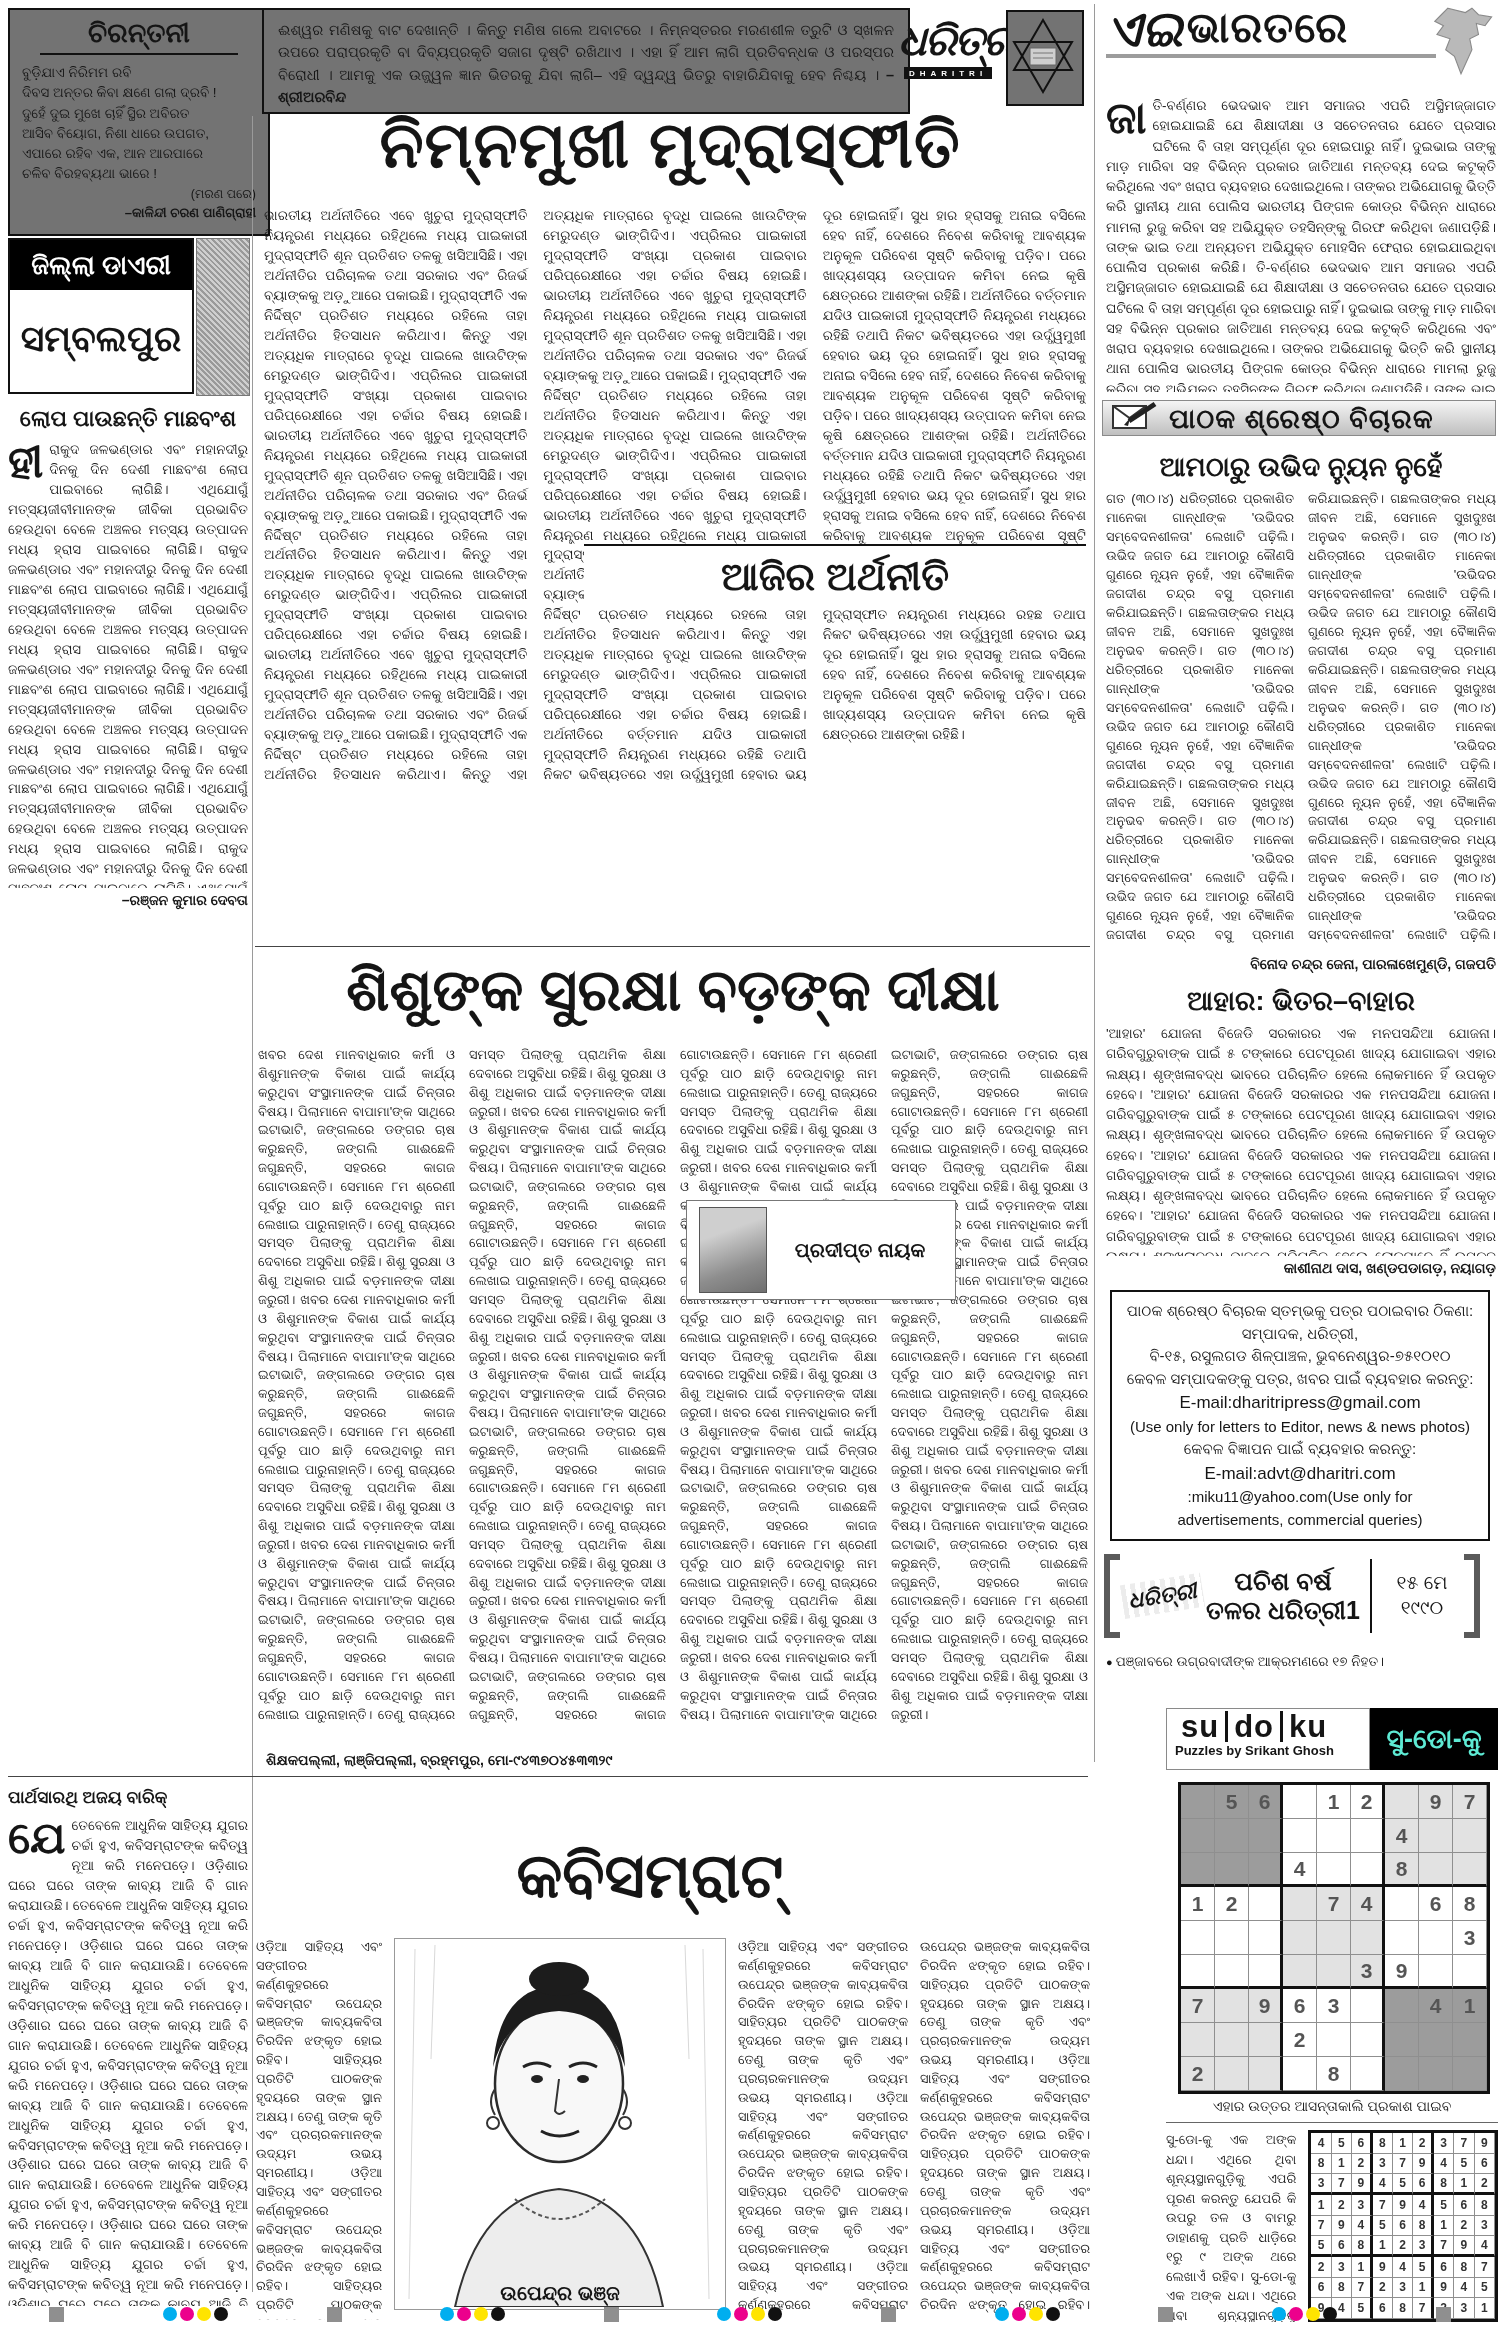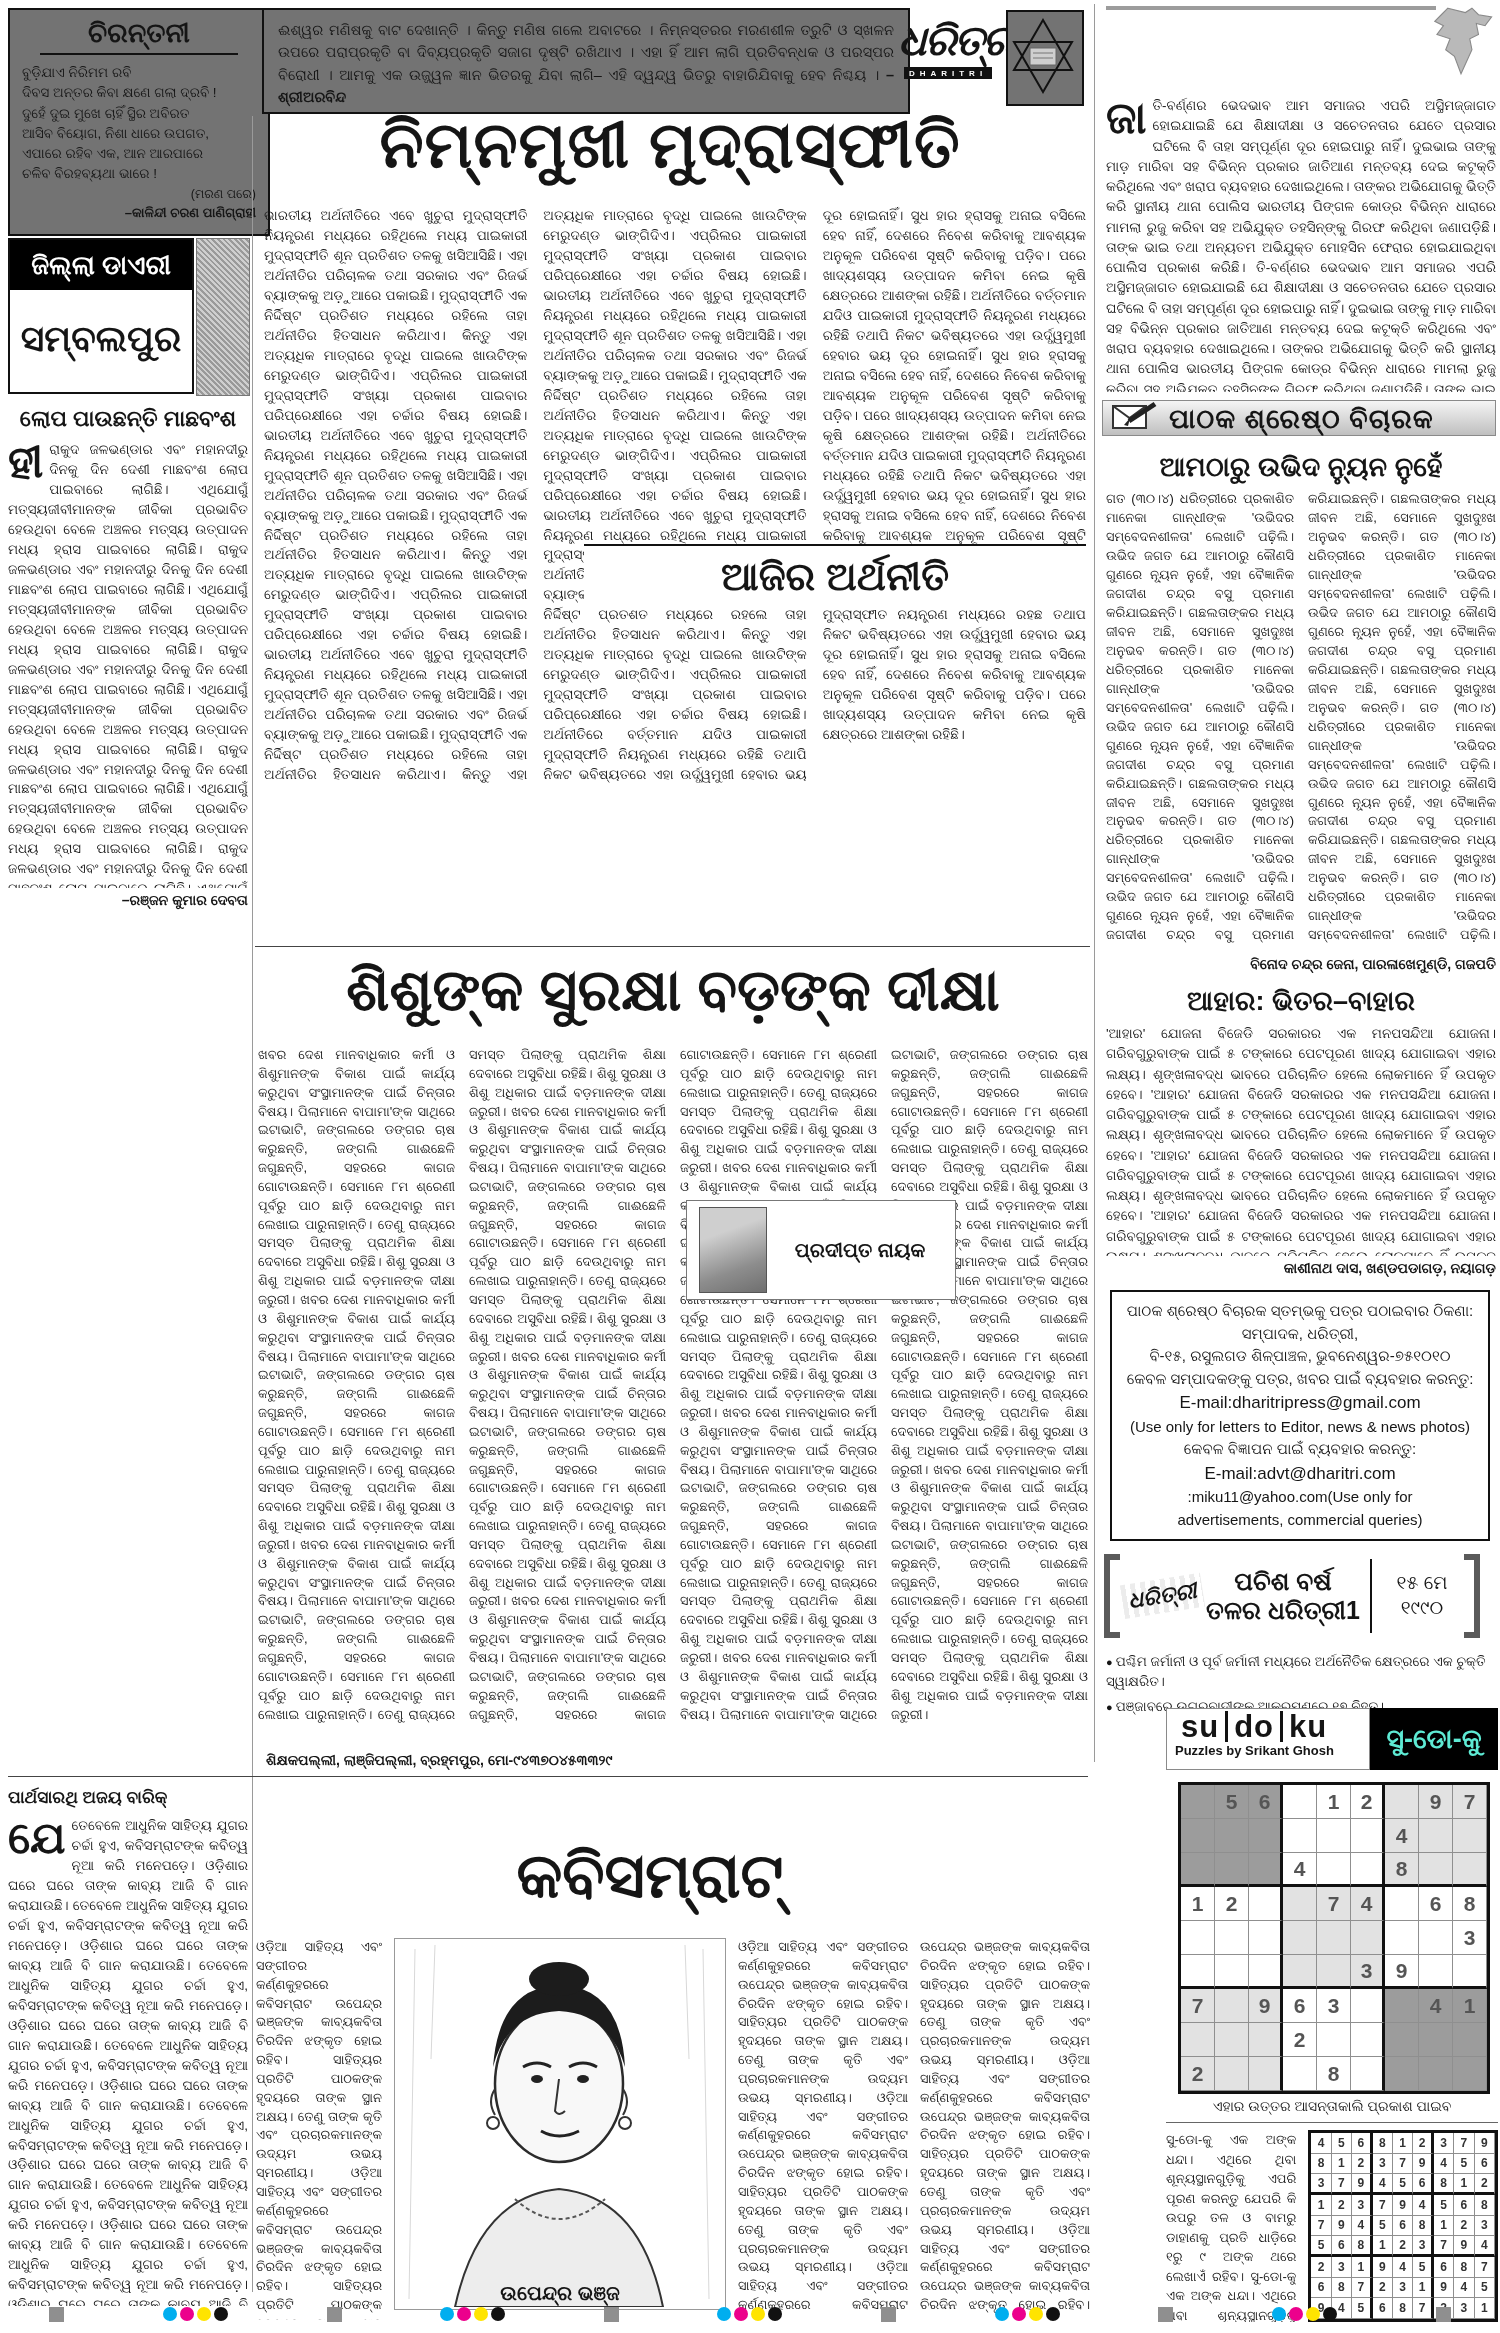--- a/index.html
+++ b/index.html
@@ -146,20 +146,24 @@
     <rect x="22" y="36" width="26" height="17" fill="#cfcfcf" stroke="#666"></rect>
     <line x1="25" y1="41" x2="45" y2="41" stroke="#777"></line>
     <line x1="25" y1="46" x2="45" y2="46" stroke="#777"></line>
   </svg>
 </div>
 
 <div class="vrule" style="left:1094px;top:4px;height:1758px"></div>
 <div class="vrule" style="left:252px;top:116px;height:2176px"></div>
 
 <div id="ei-head" class="abs">
+  <div style="display:flex;align-items:flex-end;gap:4px">
+    <span class="t1">ଏଇ</span>
+    <span class="t2">ଭାରତରେ</span>
+  </div>
   <div class="bar"></div>
   <div class="abs" style="right:0;top:2px">
     <svg width="66" height="70" viewBox="0 0 60 64">
       <path d="M18,2 L34,6 L40,2 L46,8 L58,10 L52,18 L44,16 L46,26 L38,30 L40,40 L30,62 L24,46 L16,40 L20,30 L8,26 L14,18 L6,14 L12,8 Z" fill="#b9b9b9" stroke="#8a8a8a"></path>
     </svg>
   </div>
 </div>
 <div id="ei-body" class="abs just clip">
   <span class="dc">ଜା</span>
   <span>ତି-ବର୍ଣ୍ଣର ଭେଦଭାବ ଆମ ସମାଜର ଏପରି ଅସ୍ଥିମଜ୍ଜାଗତ ହୋଇଯାଇଛି ଯେ ଶିକ୍ଷାଦୀକ୍ଷା ଓ ସଚେତନତାର ଯେତେ ପ୍ରସାର ଘଟିଲେ ବି ତାହା ସମ୍ପୂର୍ଣ୍ଣ ଦୂର ହୋଇପାରୁ ନାହିଁ। ଦୁଇଭାଇ ତାଙ୍କୁ ମାଡ଼ ମାରିବା ସହ ବିଭିନ୍ନ ପ୍ରକାର ଜାତିଆଣ ମନ୍ତବ୍ୟ ଦେଇ କଟୂକ୍ତି କରିଥିଲେ ଏବଂ ଖରାପ ବ୍ୟବହାର ଦେଖାଇଥିଲେ। ତାଙ୍କର ଅଭିଯୋଗକୁ ଭିତ୍ତି କରି ସ୍ଥାନୀୟ ଥାନା ପୋଲିସ ଭାରତୀୟ ପିଙ୍ଗଳ କୋଡ୍‌ର ବିଭିନ୍ନ ଧାରାରେ ମାମଲା ରୁଜୁ କରିବା ସହ ଅଭିଯୁକ୍ତ ତହସିନ୍‌ଙ୍କୁ ଗିରଫ କରିଥିବା ଜଣାପଡ଼ିଛି। ତାଙ୍କ ଭାଇ ତଥା ଅନ୍ୟତମ ଅଭିଯୁକ୍ତ ମୋହସିନ ଫେରାର ହୋଇଯାଇଥିବା ପୋଲିସ ପ୍ରକାଶ କରିଛି। ତି-ବର୍ଣ୍ଣର ଭେଦଭାବ ଆମ ସମାଜର ଏପରି ଅସ୍ଥିମଜ୍ଜାଗତ ହୋଇଯାଇଛି ଯେ ଶିକ୍ଷାଦୀକ୍ଷା ଓ ସଚେତନତାର ଯେତେ ପ୍ରସାର ଘଟିଲେ ବି ତାହା ସମ୍ପୂର୍ଣ୍ଣ ଦୂର ହୋଇପାରୁ ନାହିଁ। ଦୁଇଭାଇ ତାଙ୍କୁ ମାଡ଼ ମାରିବା ସହ ବିଭିନ୍ନ ପ୍ରକାର ଜାତିଆଣ ମନ୍ତବ୍ୟ ଦେଇ କଟୂକ୍ତି କରିଥିଲେ ଏବଂ ଖରାପ ବ୍ୟବହାର ଦେଖାଇଥିଲେ। ତାଙ୍କର ଅଭିଯୋଗକୁ ଭିତ୍ତି କରି ସ୍ଥାନୀୟ ଥାନା ପୋଲିସ ଭାରତୀୟ ପିଙ୍ଗଳ କୋଡ୍‌ର ବିଭିନ୍ନ ଧାରାରେ ମାମଲା ରୁଜୁ କରିବା ସହ ଅଭିଯୁକ୍ତ ତହସିନ୍‌ଙ୍କୁ ଗିରଫ କରିଥିବା ଜଣାପଡ଼ିଛି। ତାଙ୍କ ଭାଇ ତଥା ଅନ୍ୟତମ ଅଭିଯୁକ୍ତ ମୋହସିନ ଫେରାର ହୋଇଯାଇଥିବା ପୋଲିସ ପ୍ରକାଶ କରିଛି।</span>
@@ -204,21 +208,20 @@
     <div>ତଳର ଧରିତ୍ରୀ1</div>
   </div>
   <div class="dv"></div>
   <div class="dt">
     <div>୧୫ ମେ</div>
     <div>୧୯୯୦</div>
   </div>
   <div class="brkt r"></div>
 </div>
 <div class="abs" style="left:1106px;top:1652px;width:390px">
-  <div class="bullet">ପଶ୍ଚିମ ଜର୍ମାନୀ ଓ ପୂର୍ବ ଜର୍ମାନୀ ମଧ୍ୟରେ ଅର୍ଥନୈତିକ କ୍ଷେତ୍ରରେ ଏକ ଚୁକ୍ତି ସ୍ୱାକ୍ଷରିତ।</div>
   <div class="bullet">ପଞ୍ଜାବରେ ଉଗ୍ରବାଦୀଙ୍କ ଆକ୍ରମଣରେ ୧୭ ନିହତ।</div>
 </div>
 
 <div id="sud-head" class="abs">
   <div class="lx">
     <div class="brand">
       <span>su</span>
         <span>do</span>
         <span>ku</span>
     </div>

